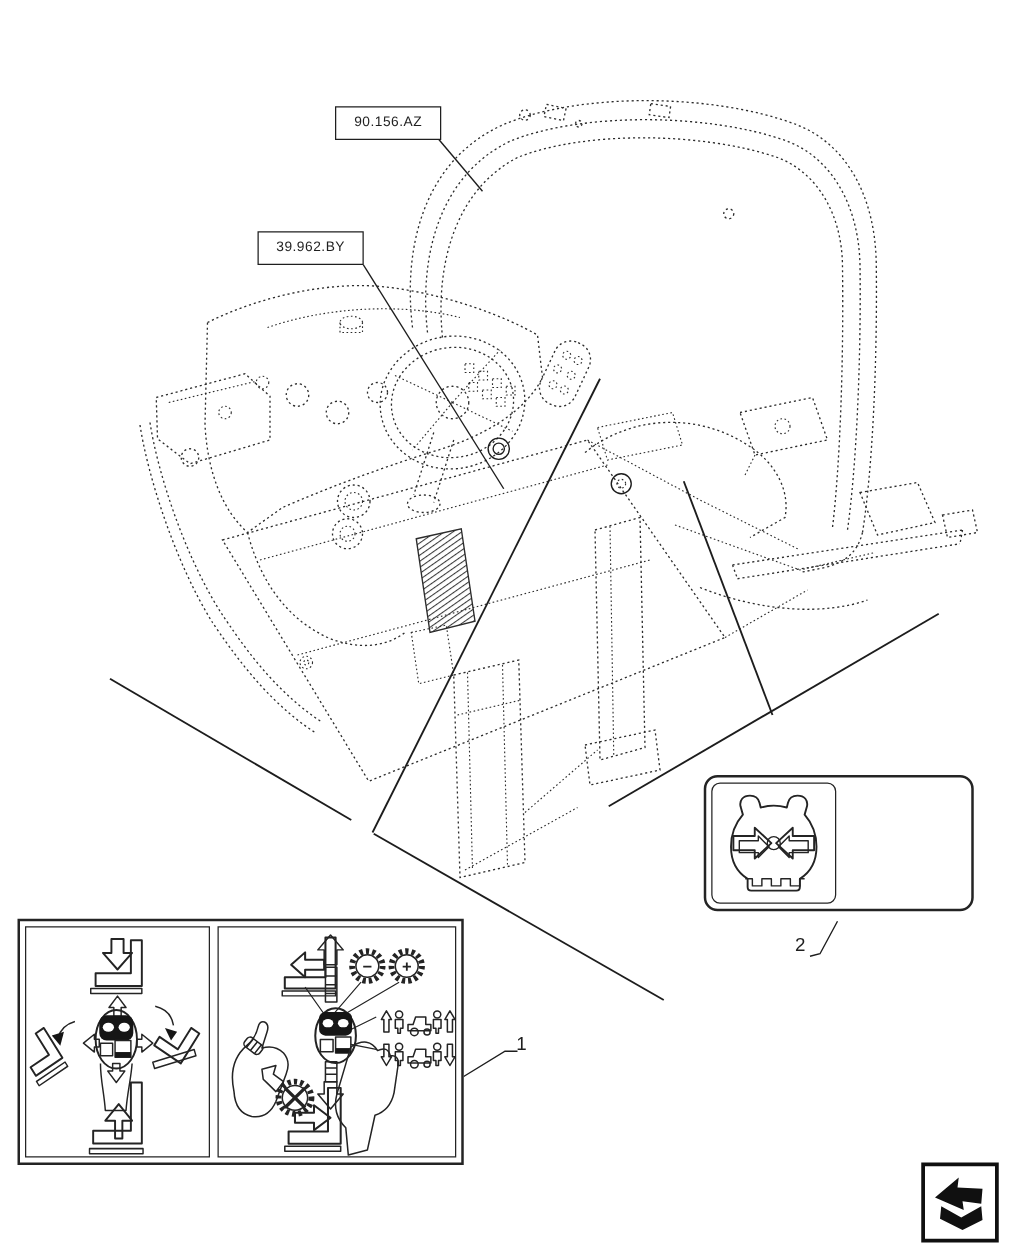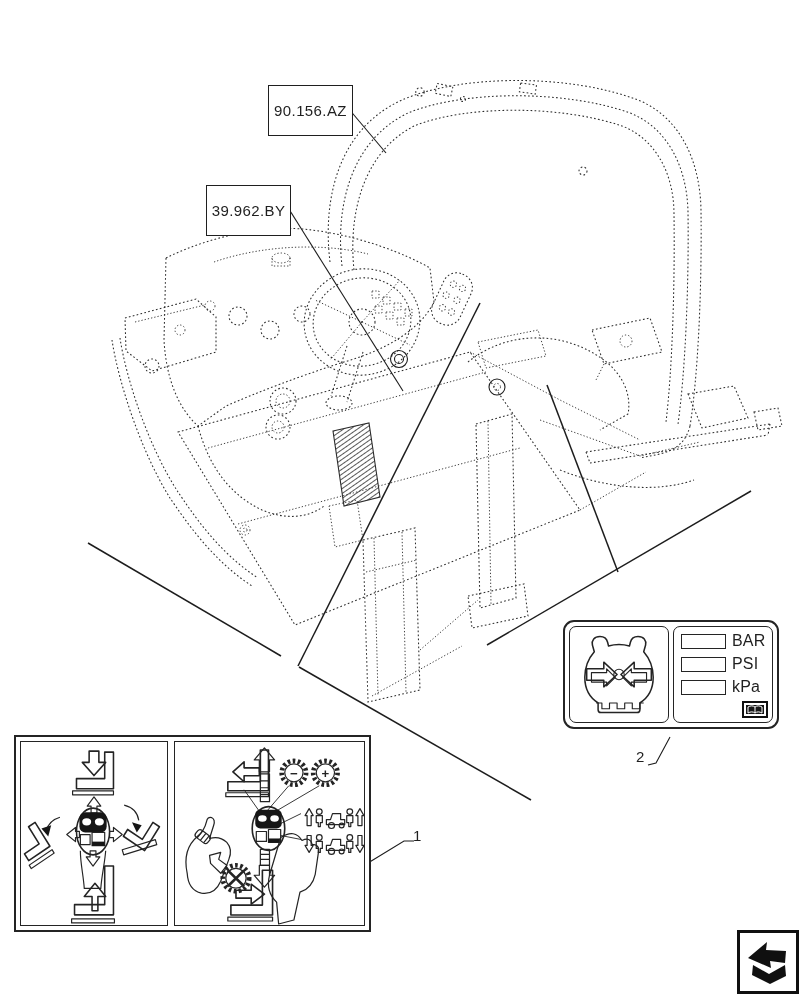--- a/index.html
+++ b/index.html
@@ -2,21 +2,21 @@
 <html><head>
 <meta charset="utf-8">
 <style>
   html,body{margin:0;padding:0;background:#fff;}
   .page{position:relative;width:808px;height:1000px;background:#ffffff;
         font-family:"Liberation Sans", sans-serif;color:#1f1f1f;overflow:hidden;}
   .layer{position:absolute;left:0;top:0;}
 
   
   .ref-label{position:absolute;border:1.7px solid #1f1f1f;background:#fff;
-    font-size:15px;line-height:15px;padding:16px 4px;letter-spacing:.4px;
+    font-size:11px;line-height:15px;padding:4px 4px;letter-spacing:.4px;
     display:flex;align-items:center;justify-content:center;height:17px;}
 
   .callout-num{position:absolute;font-size:15px;line-height:16px;}
 
   
   .decal1{position:absolute;left:14px;top:735px;width:357px;height:197px;
     border:2.6px solid #242424;background:#fff;box-sizing:border-box;
     display:flex;gap:6px;padding:4px;}
   .decal1 .panel{border:1.7px solid #242424;box-sizing:border-box;height:100%;background:#fff;}
   .decal1 .panel.left{width:148px;}
@@ -337,41 +337,20 @@
       <svg viewBox="0 0 100 100" width="100%" height="100%">
         <path class="k" d="M30,10 c-6,0 -9,4 -8,9 l2,7 c-7,8 -10,17 -10,27 c0,13 6,22 14,27 l0,7 c0,2 1,3 3,3 l38,0 c2,0 3,-1 3,-3 l0,-7 c8,-5 14,-14 14,-27 c0,-10 -3,-19 -10,-27 l2,-7 c1,-5 -2,-9 -8,-9 c-4,0 -7,2 -8,6 l-1,4 c-7,-2 -15,-2 -22,0 l-1,-4 c-1,-4 -4,-6 -8,-6 z"></path>
         <path class="k2" d="M26,80 h6 v6 h8 v-6 h8 v6 h8 v-6 h8 v6 h8 v-6 h4"></path>
         <path class="k" d="M16,44 h18 v-7 l14,13 l-14,13 v-7 h-18 z"></path>
         <path class="k2" d="M21,48 h16 v-4 l9,9 l-9,9 v-4 h-16 z"></path>
         <path class="k" d="M84,44 h-18 v-7 l-14,13 l14,13 v-7 h18 z"></path>
         <path class="k2" d="M79,48 h-16 v-4 l-9,9 l9,9 v-4 h16 z"></path>
         <circle class="k2" cx="50" cy="50" r="5.5" fill="#fff"></circle>
       </svg>
     </div>
-    <div class="d2box unitbox">
-      <div class="unit-row">
-        <div class="unit-rect"></div>
-        <span class="unit-label">BAR</span>
-      </div>
-      <div class="unit-row">
-        <div class="unit-rect"></div>
-        <span class="unit-label">PSI</span>
-      </div>
-      <div class="unit-row">
-        <div class="unit-rect"></div>
-        <span class="unit-label">kPa</span>
-      </div>
-      <div class="book-icon">
-        <svg viewBox="0 0 26 17" width="26" height="17">
-          <rect x="1" y="1" width="24" height="15" fill="#fff" stroke="#101010" stroke-width="2"></rect>
-          <rect x="4" y="4" width="18" height="9" fill="#161616"></rect>
-          <path d="M6,6 c2.5,-1.5 5,-1.5 7,0 c2,-1.5 4.5,-1.5 7,0 v6 c-2.5,-1.5 -5,-1.5 -7,0 c-2,-1.5 -4.5,-1.5 -7,0 z M13,6 v6" fill="none" stroke="#fff" stroke-width="1"></path>
-        </svg>
-      </div>
-    </div>
   </div>
 
   <div class="nav-box">
     <svg viewBox="0 0 100 100" width="50" height="52">
       <path d="M10,42 L48,10 L46,26 L86,28 L84,52 L54,48 L56,62 Z" fill="#101010"></path>
       <path d="M20,56 L52,74 L84,56 L86,78 L54,94 L18,76 Z" fill="#101010"></path>
     </svg>
   </div>
 
 </div>

